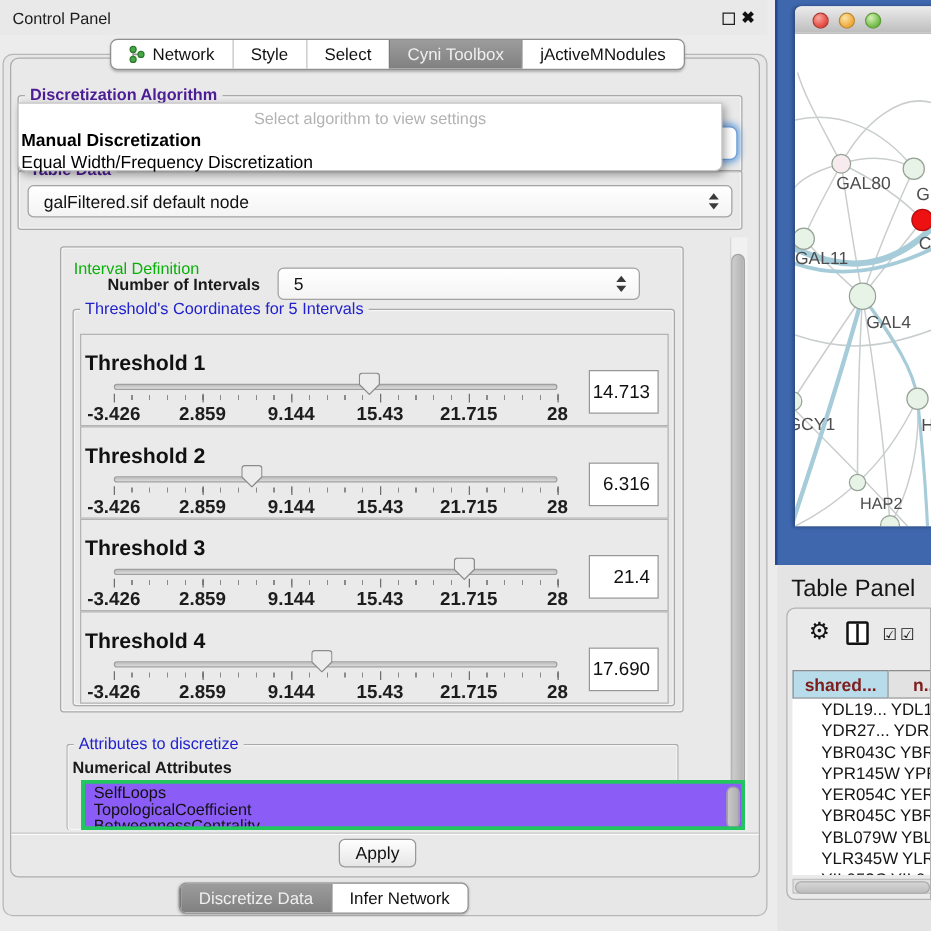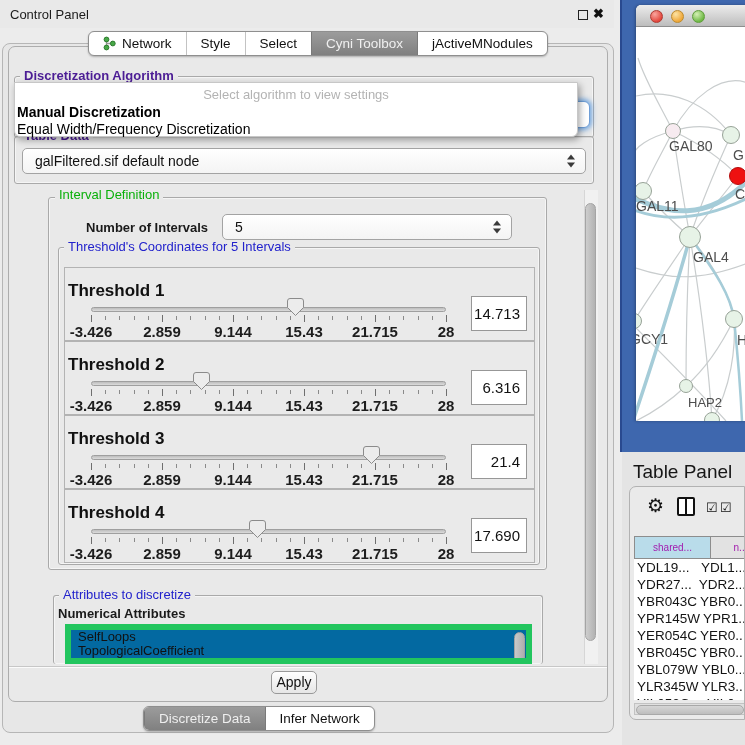--- a/index.html
+++ b/index.html
@@ -76,28 +76,28 @@
     background:linear-gradient(#bdbdbd,#dcdcdc); border:1px solid #9f9f9f; }
   .thumb { position:absolute; top:30px; width:17px; height:18px; }
   .ticks-minor { position:absolute; left:26px; top:48px; width:356px; height:4px;
     background:repeating-linear-gradient(90deg,#8a8a8a 0 1px,transparent 1px 14.2px); }
   .major-tick { position:absolute; top:47px; width:1px; height:7px; background:#6f6f6f; }
   .tick-label { position:absolute; top:55px; transform:translateX(-50%); font-size:15px; font-weight:bold; color:#1d1d1d; }
   .value-box { position:absolute; left:406px; top:28px; width:56px; height:35px; background:#fff;
     border:1px solid #979797; font-size:15px; color:#111; text-align:right; line-height:33px; padding-right:6px; }
 
   
-  .list-box { left:65px; top:624px; width:467px; height:40px; background:#0369a1; border:6px solid #22c55e; overflow:hidden; }
+  .list-box { left:65px; top:624px; width:531px; height:40px; background:#8b5cf6; border:3px solid #22c55e; overflow:hidden; }
   .list-item { font-size:13px; line-height:13.5px; padding-left:7px; color:#111; white-space:nowrap; }
   .list-vthumb { position:absolute; right:1px; top:2px; width:11px; height:34px;
     background:linear-gradient(90deg,#c9c9c9,#aeaeae); border:1px solid #a2a2a2; border-radius:6px; }
 
   
   .apply-divider { left:9px; top:666px; width:598px; height:1px; background:#c7c7c7; box-shadow:0 1px 0 #fbfbfb; }
-  .apply-btn { left:271px; top:671px; width:46px; height:23px; background:linear-gradient(#fefefe,#e6e6e6);
+  .apply-btn { left:271px; top:671px; width:62px; height:23px; background:linear-gradient(#fefefe,#e6e6e6);
     border:1px solid #999; border-radius:5px; font-size:14px; color:#111; text-align:center; line-height:21px; }
 
   
   .backdrop { left:620px; top:0; width:125px; height:452px; background:#3e67ae; border-left:2px solid #29498f; }
   .net-window { left:636px; top:5px; width:112px; height:416px; background:#fff; border-radius:5px 0 0 0;
     box-shadow:-1px 0 3px rgba(0,0,0,.3); overflow:hidden; }
   .net-titlebar { position:absolute; left:0; top:0; width:100%; height:22px;
     background:linear-gradient(#ececec,#bdbdbd); border-bottom:1px solid #8e8e8e; border-radius:5px 0 0 0; }
   .traffic { position:absolute; top:4.5px; width:13px; height:13px; border-radius:50%; }
   .t-red    { left:14px; background:radial-gradient(circle at 35% 30%,#f9a69f,#e2453b 72%); border:1px solid #ad3b33; }
@@ -111,26 +111,26 @@
   .tp-area { left:622px; top:452px; width:123px; height:293px; background:#e4e4e4; }
   .tp-title { left:633px; top:461px; font-size:19px; color:#161616; }
   .tp-container { left:629px; top:486px; width:116px; height:234px; background:#eaeaea;
     border:1px solid #b2b2b2; border-radius:7px 0 0 7px; overflow:hidden; }
   .gear-icon { position:absolute; left:17px; top:9px; font-size:19px; line-height:19px; color:#111; }
   .columns-icon { position:absolute; left:47px; top:10px; width:18px; height:19px; border:2px solid #111;
     border-radius:2px; background:#fff; }
   .columns-icon::after { content:""; position:absolute; left:6px; top:0; width:2px; height:100%; background:#111; }
   .check-icon { position:absolute; top:13px; font-size:13px; color:#111; }
   .tp-header { position:absolute; left:4px; top:49px; height:23px; display:flex; }
-  .tp-hcell { border:1px solid #8d8d8d; border-left:none; font-size:10px; display:flex;
-    align-items:center; justify-content:center; color:#a21caf; }
+  .tp-hcell { border:1px solid #8d8d8d; border-left:none; font-size:14px; display:flex;
+    align-items:center; justify-content:center; color:#7f1d1d;font-weight:bold; }
   .tp-hcell.first { border-left:1px solid #8d8d8d; background:#b9dcea; width:77px; }
   .tp-hcell.second { background:#e2e2e2; width:60px; }
   .tp-rows { position:absolute; left:4px; top:72px; width:112px; height:141px; background:#fff; overflow:hidden; }
-  .trow { display:flex; height:17px; }
+  .trow { display:flex; height:17px;padding-left:20px; }
   .tcell { font-size:13.5px; color:#141414; white-space:nowrap; padding-left:3px; line-height:17px; }
   .tcell:first-child { width:80px; }
   .tp-hscroll { position:absolute; left:4px; top:216px; width:112px; height:12px; background:#e0e0e0; border:1px solid #c2c2c2; }
   .tp-hthumb { position:absolute; left:1px; top:0.5px; width:108px; height:10px;
     background:linear-gradient(#d6d6d6,#bdbdbd); border:1px solid #a8a8a8; border-radius:5px; }
 
   
   .net-icon { width:13px; height:15px; display:inline-block; }
 </style>
 </head>
@@ -183,21 +183,21 @@
 <div class="abs algo-popup">
   <div class="popup-placeholder">Select algorithm to view settings</div>
   <div class="popup-opt1">Manual Discretization</div>
   <div class="popup-opt2">Equal Width/Frequency Discretization</div>
 </div>
 
 <div class="abs vtrack" style="left:584px;top:190px;width:14px;height:474px;"></div>
 <div class="abs vthumb" style="left:585px;top:203px;width:11px;height:438px;"></div>
 
 <div class="abs group" style="left:48px;top:197px;width:499px;height:373px;"></div>
-<div class="abs legend green" style="left:55px;top:188px;">Interval Definition</div>
+<div class="abs legend green" style="left:55px;top:208px;">Interval Definition</div>
 
 <div class="abs" style="left:86px;top:220px;font-weight:bold;font-size:13px;">Number of Intervals</div>
 <div class="abs combo" style="left:222px;top:214px;width:290px;height:26px;">
   <span class="combo-text">5</span>
   <span class="stepper"></span>
 </div>
 
 <div class="abs group" style="left:58px;top:247px;width:482px;height:318px;"></div>
 <div class="abs legend blue" style="left:64px;top:240px;">Threshold's Coordinates for 5 Intervals</div>
 

